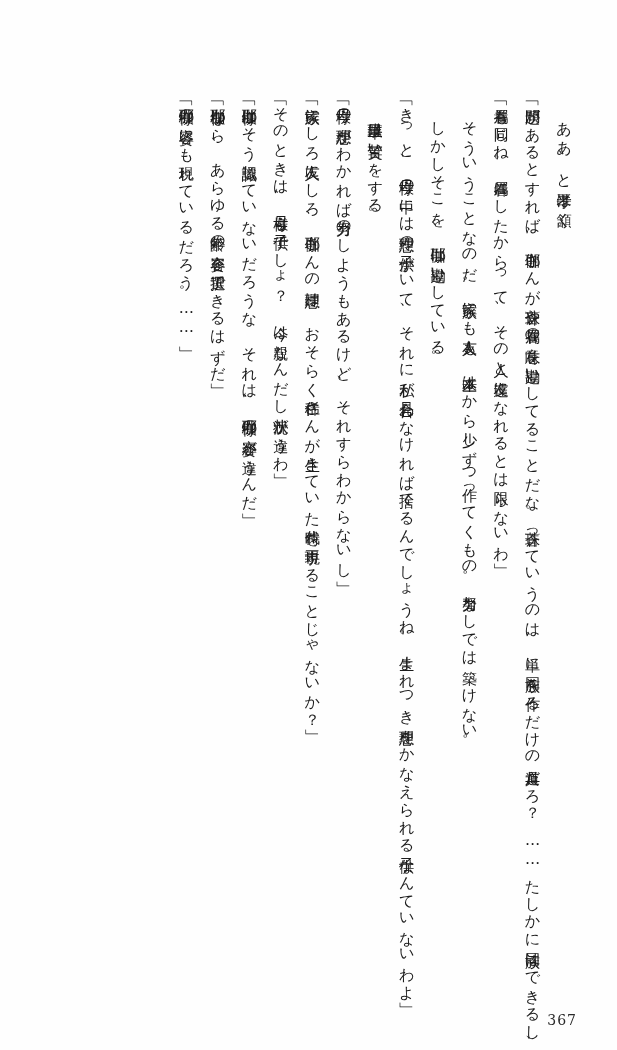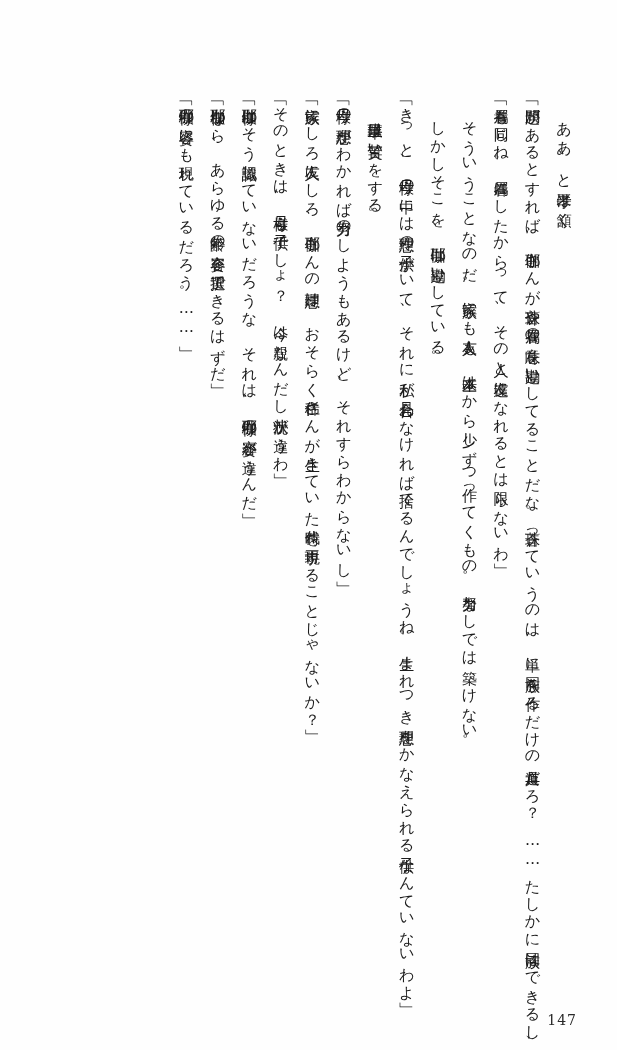--- a/index.html
+++ b/index.html
@@ -73,15 +73,15 @@
     <p class="quote">「きっと、母様の中には理想の子供がいて、それに私が見合わなければ捨てるんでしょうね。生まれつき理想をかなえられる子供なんていないわよ」</p>
     <p class="indent">瑛里華は苦笑いをする。</p>
     <p class="quote">「母様の理想がわかれば努力のしようもあるけど、それすらわからないし」</p>
     <p class="quote">「家族にしろ友人にしろ、伽耶さんの理想は、おそらく稀仁さんが生きていた時代を再現することじゃないか？」</p>
     <p class="quote">「そのときは、母様も子供でしょ？ 今は親なんだし状況が違うわ」</p>
     <p class="quote">「伽耶様はそう認識していないだろうな それは、伽耶様の容姿が違うんだ」</p>
     <p class="quote">「伽耶様なら、あらゆる年齢の容姿を選択できるはずだ」</p>
     <p class="quote">「伽耶様の容姿にも現れているだろう。……」</p>
   </div>
 
-  <div class="page-number">147</div>
+  <div class="page-number">367</div>
 
 </div>
 
 </body></html>

